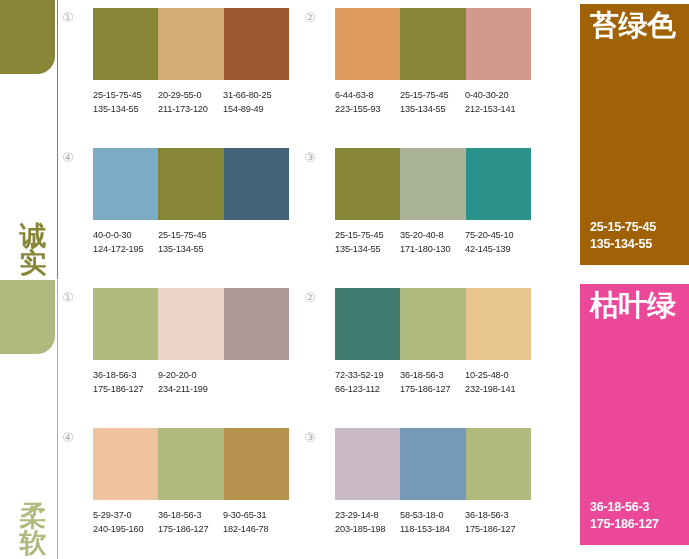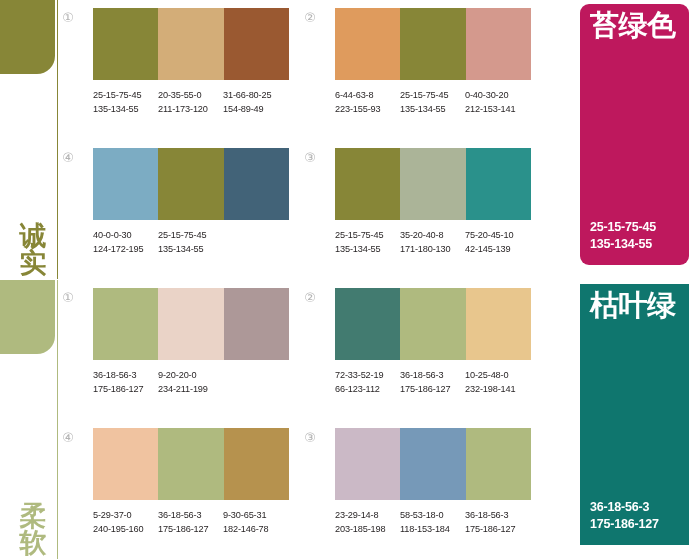--- a/index.html
+++ b/index.html
@@ -186,21 +186,21 @@
             <div class="swatch" title="25-15-75-45 / 135-134-55" style="background: rgb(135, 134, 55);"></div>
             <div class="swatch" title="20-35-55-0 / 211-173-120" style="background: rgb(211, 173, 120);"></div>
             <div class="swatch" title="31-66-80-25 / 154-89-49" style="background: rgb(154, 89, 49);"></div>
           </div>
           <div class="code-row">
             <div class="code-cell">
               <span class="cmyk">25-15-75-45</span>
               <span class="rgb">135-134-55</span>
             </div>
             <div class="code-cell">
-              <span class="cmyk">20-35-55-0</span>
+              <span class="cmyk">20-29-55-0</span>
               <span class="rgb">211-173-120</span>
             </div>
             <div class="code-cell">
               <span class="cmyk">31-66-80-25</span>
               <span class="rgb">154-89-49</span>
             </div>
           </div>
         </div>
         <div class="group r0 c1">
           <div class="group-num">②</div>
@@ -258,21 +258,21 @@
               <span class="cmyk">35-20-40-8</span>
               <span class="rgb">171-180-130</span>
             </div>
             <div class="code-cell">
               <span class="cmyk">75-20-45-10</span>
               <span class="rgb">42-145-139</span>
             </div>
           </div>
         </div>
       </div>
-      <div class="accent" style="background: #be185d; border-radius: 9px;">
+      <div class="accent" style="background: #a16207;">
         <div class="accent-title">苔绿色</div>
         <div class="accent-codes">
           <span>25-15-75-45</span>
           <span>135-134-55</span>
         </div>
       </div>
     </div>
     <div class="section bottom">
       <div class="tab-col">
         <div class="tab-block" style="background: rgb(175, 186, 127);"></div>
@@ -361,21 +361,21 @@
               <span class="cmyk">58-53-18-0</span>
               <span class="rgb">118-153-184</span>
             </div>
             <div class="code-cell">
               <span class="cmyk">36-18-56-3</span>
               <span class="rgb">175-186-127</span>
             </div>
           </div>
         </div>
       </div>
-      <div class="accent" style="background: #0f766e;">
+      <div class="accent" style="background: #ec4899;">
         <div class="accent-title">枯叶绿</div>
         <div class="accent-codes">
           <span>36-18-56-3</span>
           <span>175-186-127</span>
         </div>
       </div>
     </div>
   </div>
 
 </body></html>

